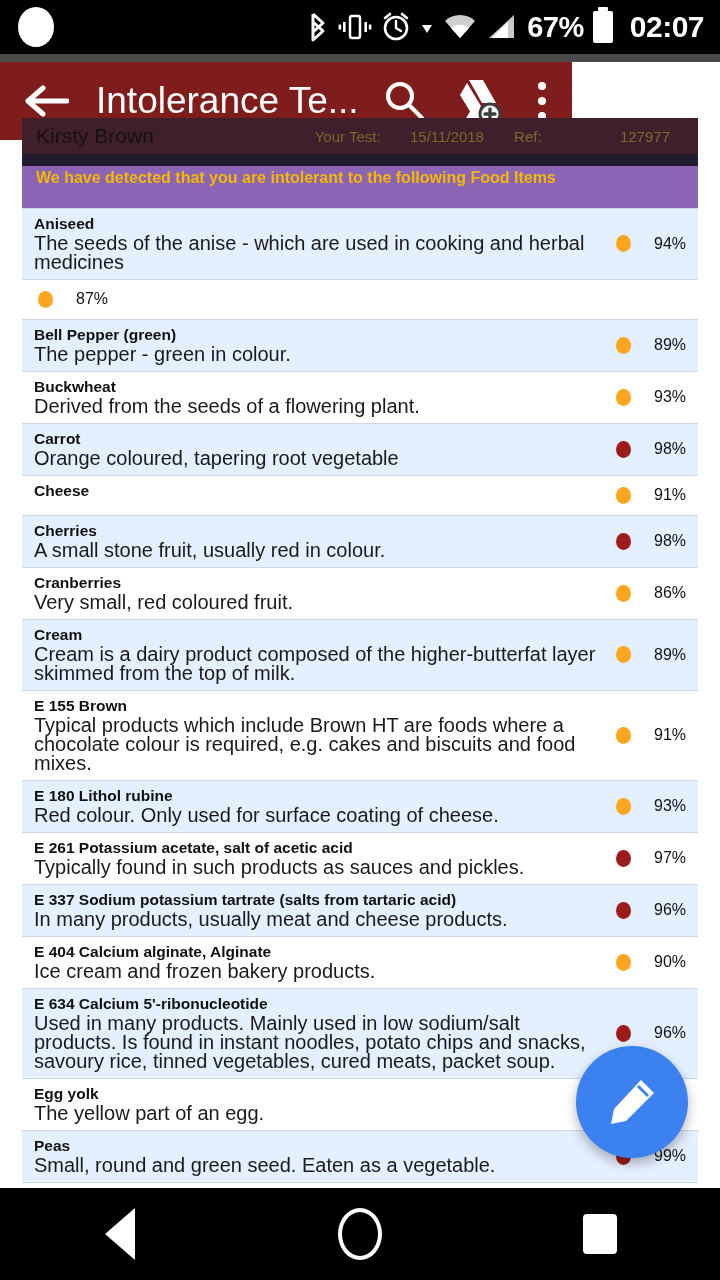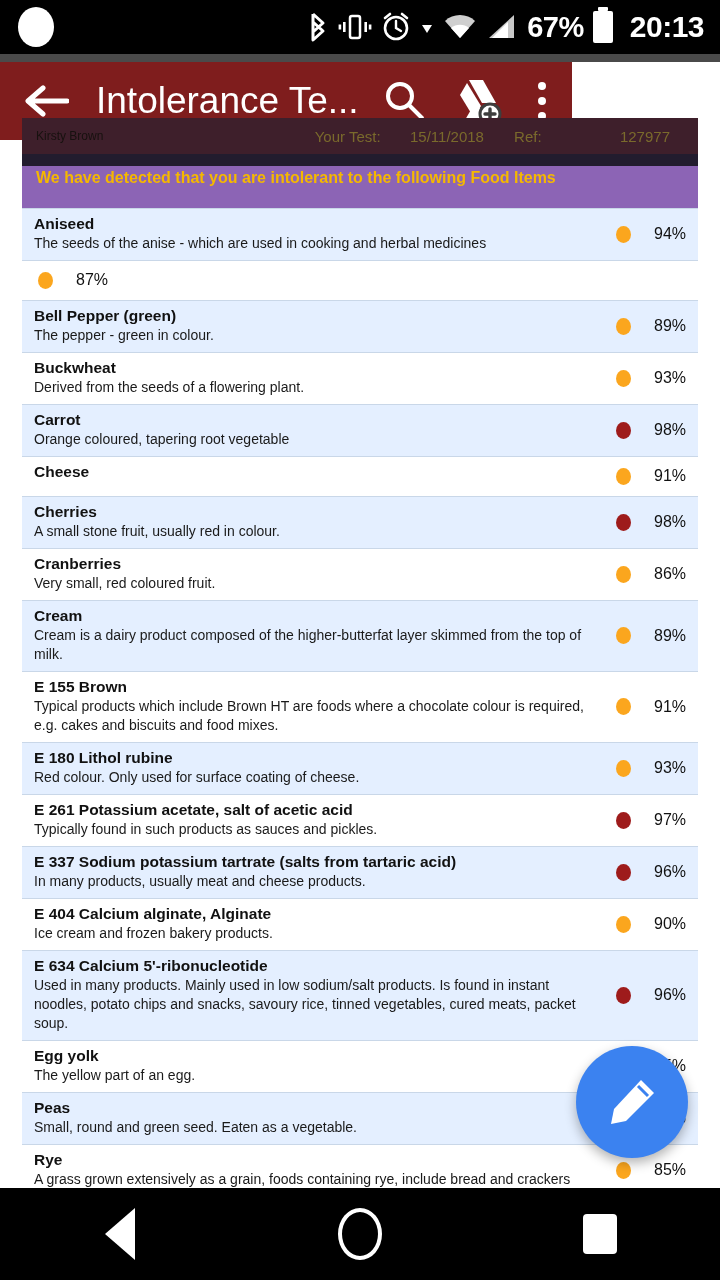--- a/index.html
+++ b/index.html
@@ -48,21 +48,21 @@
 
   
   .page {
     position:absolute; top:118px; left:22px; width:676px;
     background:#ffffff;
   }
   .doc-banner {
     position:relative; height:36px; background:#3e1f2b;
     display:flex; align-items:center; color:#7a6a2c; font-size:15px;
   }
-  .db-name { color:#17110f; padding-left:14px; width:330px; font-size:12px; }
+  .db-name { color:#17110f; padding-left:14px; width:330px; font-size:21px; }
   .db-lbl1 { width:108px; }
   .db-date { width:118px; }
   .db-lbl2 { width:120px; }
   .db-ref  { flex:1; text-align:right; padding-right:28px; }
 
   .doc-navy { height:12px; background:#221c2e; }
 
   .notice {
     background:#8c64b5; height:42px; display:flex; align-items:flex-start;
     color:#f5b800; font-size:16px; font-weight:bold; padding:3px 0 0 14px;
@@ -73,21 +73,21 @@
     display:flex; align-items:flex-start;
     border-top:1px solid #c9d7e8;
     padding:6px 0 7px 0;
     min-height:40px;
     position:relative;
   }
   .row.alt { background:#e4efff; }
   .row.plain { background:#ffffff; }
   .row-text { width:578px; padding-left:12px; }
   .row-name { font-size:15.5px; font-weight:bold; color:#111111; line-height:18px; }
-  .row-desc { font-size:14px; color:#1a1a1a; line-height:19px; margin-top:1px; }
+  .row-desc { font-size:20px; color:#1a1a1a; line-height:19px; margin-top:1px; }
   .row-dot { width:46px; display:flex; align-items:center; justify-content:center;
              align-self:center; }
   .dot { width:15px; height:17px; border-radius:50%; display:block; }
   .row-pct { width:52px; font-size:16px; color:#111111; text-align:center;
              padding-right:4px; align-self:center; }
 
   
   .fab {
     position:absolute; left:576px; top:1046px; width:112px; height:112px;
     border-radius:50%; background:#3b82f0;
@@ -147,21 +147,21 @@
           </svg>
       </span>
       <span class="sb-icon">
         <svg width="30" height="30" viewBox="0 0 30 30">
             <path d="M28 3 L28 26 L3 26 Z" fill="#c8c8c8"></path>
             <path d="M22 10 L22 26 L6 26 Z" fill="#ffffff"></path>
           </svg>
       </span>
       <span class="sb-pct">67%</span>
       <span class="sb-batt"></span>
-      <span class="sb-clock">20:13</span>
+      <span class="sb-clock">02:07</span>
     </div>
   </div>
   <div class="sb-strip"></div>
 
   <div class="toolbar">
     <div class="tb-back">
       <svg width="46" height="36" viewBox="0 0 46 36">
         <path d="M44 18 L6 18 M20 5 L5 18 L20 31" fill="none" stroke="#fff" stroke-width="5" stroke-linecap="round" stroke-linejoin="round"></path>
       </svg>
     </div>

